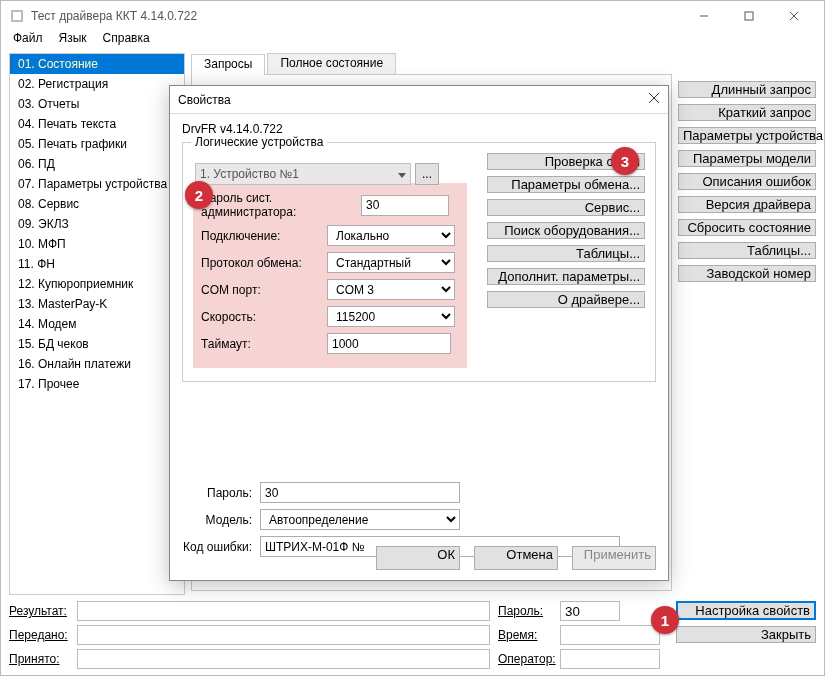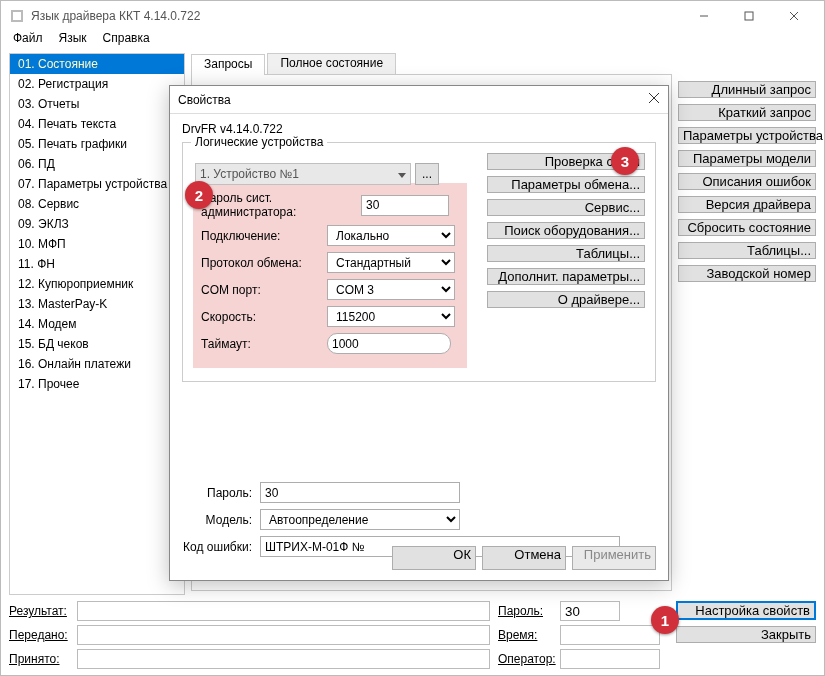--- a/index.html
+++ b/index.html
@@ -238,21 +238,21 @@
   .lower-form {
     margin-top: 4px;
   }
   .lower-form .form-row label { width: 78px; text-align: right; padding-right: 8px;}
   .lower-form .form-row input, .lower-form .form-row select { width: 200px; }
   .lower-form .form-row .wide { width: 280px; }
 
   .modal-footer {
     position: absolute;
     bottom: 10px; right: 12px;
-    display: flex; gap: 6px; margin-top: 28px;
+    display: flex; gap: 14px; margin-top: 28px;
   }
   .modal-footer .btn { width: 84px; height: 24px; line-height:16px; }
 
   .marker {
     position: absolute;
     width: 28px; height: 28px;
     border-radius: 50%;
     background: #d1303a;
     color: #fff;
     font-weight: bold;
@@ -276,21 +276,21 @@
 
 <div class="window">
 
   <div class="titlebar">
     <span class="app-icon">
       <svg viewBox="0 0 16 16" width="16" height="16">
           <rect x="2" y="2" width="12" height="12" fill="#bbb"></rect>
           <rect x="4" y="4" width="8" height="8" fill="#fff"></rect>
         </svg>
     </span>
-    <span class="title">Язык драйвера ККТ 4.14.0.722</span>
+    <span class="title">Тест драйвера ККТ 4.14.0.722</span>
     <div class="win-btns">
       <div class="win-btn">
         <svg width="10" height="10">
             <line x1="1" y1="5" x2="9" y2="5" stroke="#555" stroke-width="1"></line>
           </svg>
       </div>
       <div class="win-btn">
         <svg width="10" height="10">
             <rect x="1" y="1" width="8" height="8" fill="none" stroke="#555" stroke-width="1"></rect>
           </svg>
@@ -429,21 +429,21 @@
           <div class="form-row">
             <label>COM порт:</label>
             <select style="width:128px;"><option>COM 3</option></select>
           </div>
           <div class="form-row">
             <label>Скорость:</label>
             <select style="width:128px;"><option>115200</option></select>
           </div>
           <div class="form-row">
             <label>Таймаут:</label>
-            <input type="text" style="width: 124px; border-radius: 10px;" value="1000">
+            <input type="text" style="width: 124px;" value="1000">
           </div>
         </div>
 
         <div class="dlg-right-btns">
           <div class="btn">Проверка связи</div>
           <div class="btn">Параметры обмена...</div>
           <div class="btn">Сервис...</div>
           <div class="btn">Поиск оборудования...</div>
           <div class="btn">Таблицы...</div>
           <div class="btn">Дополнит. параметры...</div>

